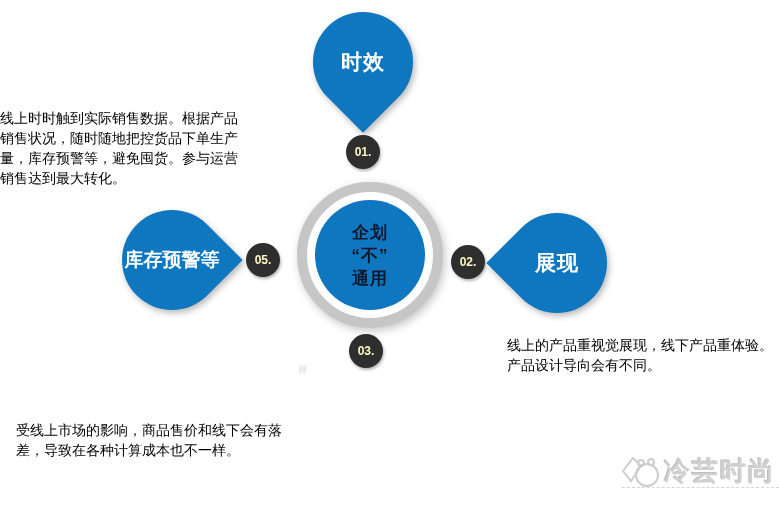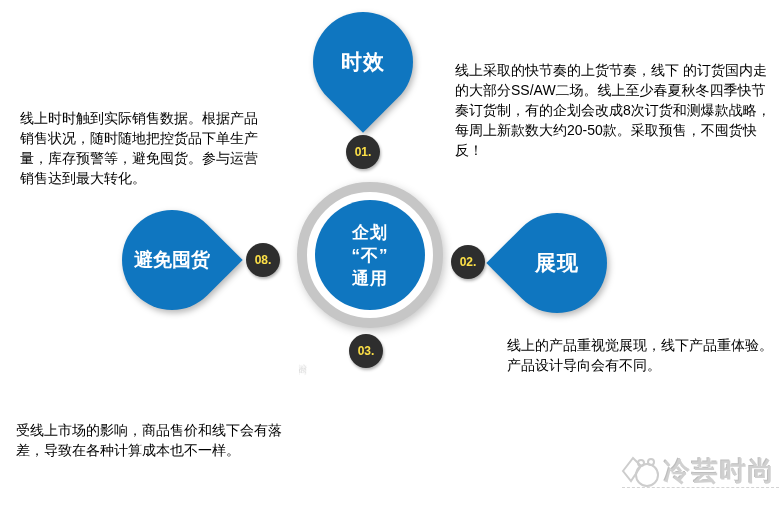--- a/index.html
+++ b/index.html
@@ -6,21 +6,21 @@
   .canvas{
     position:relative;width:779px;height:507px;background:#ffffff;overflow:hidden;
     font-family:"Liberation Sans", sans-serif;
   }
   
   .note{
     position:absolute;color:#000;font-size:14px;line-height:20px;
     font-family:"Liberation Sans", sans-serif;text-align:left;
   }
   .note-top-right{left:455px;top:60px;width:322px;}
-  .note-left{left:20px;top:108px;width:247px;}
+  .note-left{left:0;top:108px;width:247px;}
   .note-bottom-right{left:507px;top:335px;width:272px;}
   .note-bottom-left{left:16px;top:420px;width:288px;}
 
   
   .pin-wrap{
     position:absolute;width:100px;height:100px;
     filter:drop-shadow(2px 3px 3px rgba(0,0,0,0.28));
   }
   .pin{
     position:absolute;inset:0;background:#0f76c0;
@@ -36,39 +36,39 @@
   }
   .pin-label.small{font-size:19px;letter-spacing:0;}
   .wrap-top{left:313px;top:12px;}
   .wrap-left{left:122px;top:210px;}
   .wrap-right{left:507px;top:213px;font-family:Liberation Serif, serif;}
   .wrap-bottom{left:318px;top:394px;}
 
   
   .badge{
     position:absolute;width:34px;height:34px;border-radius:50%;
-    background:#2e2e2e;color:#fde047;font-size:12px;font-weight:bold;
+    background:#2e2e2e;color:#fef9c3;font-size:12px;font-weight:bold;
     display:flex;align-items:center;justify-content:center;
     box-shadow:1px 2px 3px rgba(0,0,0,0.3);
   }
   .badge-01{left:346px;top:135px;}
   .badge-02{left:451px;top:245px;text-align:right;}
   .badge-03{left:349px;top:334px;text-align:center;}
   .badge-04{left:246px;top:243px;}
 
   
   .hub-ring{
     position:absolute;left:297px;top:182px;width:146px;height:146px;
     box-sizing:border-box;border:10px solid #c6c6c6;border-radius:50%;
     background:#fff;filter:drop-shadow(2px 3px 4px rgba(0,0,0,0.22));
   }
   .hub-core{
     position:absolute;left:315px;top:200px;width:110px;height:110px;border-radius:50%;
     background:#0f76c0;display:flex;flex-direction:column;align-items:center;justify-content:center;
-    color:#ffffff;font-size:17px;line-height:23px;font-weight:600;letter-spacing:1px;
+    color:#0f172a;font-size:17px;line-height:23px;font-weight:600;letter-spacing:1px;
   }
 
   
   .watermark{
     position:absolute;left:296px;top:356px;height:56px;
     writing-mode:vertical-rl;font-size:9px;color:rgba(0,0,0,0.06);
     letter-spacing:1px;
   }
 
   
@@ -83,44 +83,43 @@
   .logo-line{
     position:absolute;left:622px;top:487px;width:157px;height:0;
     border-top:1px dashed #d4d4d4;
   }
 </style>
 </head>
 <body>
 
 <div class="canvas">
 
-  <div class="note note-top-right">线上采取的快节奏的上货节奏，线下 的订货国内走的大部分SS/AW二场。线上至少春夏秋冬四季快节奏订货制，有的企划会改成8次订货和测爆款战略，每周上新款数大约20-50款。采取预售，不囤货快反！</div>
   <div class="note note-left">线上时时触到实际销售数据。根据产品销售状况，随时随地把控货品下单生产量，库存预警等，避免囤货。参与运营销售达到最大转化。</div>
   <div class="note note-bottom-left">受线上市场的影响，商品售价和线下会有落差，导致在各种计算成本也不一样。</div>
   <div class="note note-bottom-right">线上的产品重视觉展现，线下产品重体验。产品设计导向会有不同。</div>
 
   <div class="pin-wrap wrap-top">
     <div class="pin tip-down"></div>
     <div class="pin-label">时效</div>
   </div>
   <div class="badge badge-01">01.</div>
 
   <div class="pin-wrap wrap-right">
     <div class="pin tip-left"></div>
     <div class="pin-label">展现</div>
   </div>
   <div class="badge badge-02">02.</div>
 
   <div class="badge badge-03">03.</div>
 
   <div class="pin-wrap wrap-left">
     <div class="pin tip-right"></div>
-    <div class="pin-label small">避免囤货</div>
+    <div class="pin-label small">库存预警等</div>
   </div>
-  <div class="badge badge-04">08.</div>
+  <div class="badge badge-04">05.</div>
 
   <div class="hub-ring"></div>
   <div class="hub-core">
     <span>企划</span>
     <span>“不”</span>
     <span>通用</span>
   </div>
 
   <div class="watermark">冷芸时尚</div>
 

